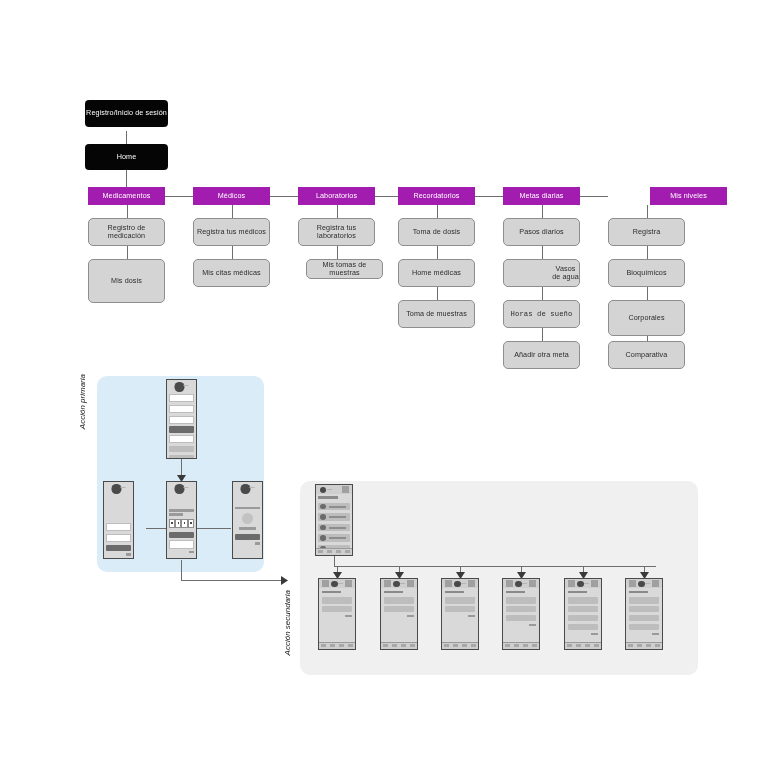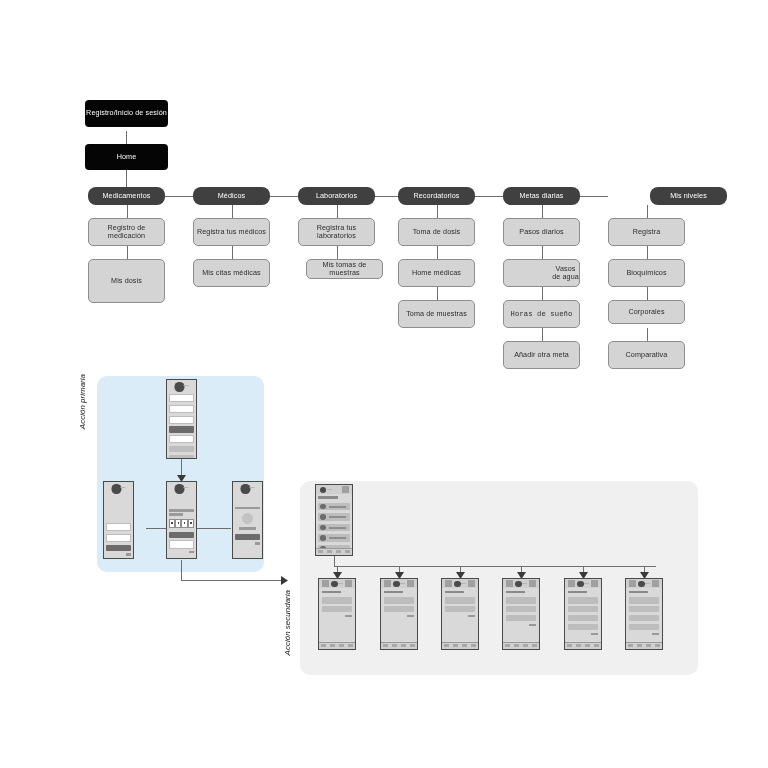--- a/index.html
+++ b/index.html
@@ -6,21 +6,21 @@
   body{width:768px;height:768px;position:relative;overflow:hidden;
        font-family:"Liberation Sans","DejaVu Sans",sans-serif;}
 
   #canvas{position:absolute;left:0;top:0;width:768px;height:768px;}
 
   
   .node{position:absolute;box-sizing:border-box;display:flex;align-items:center;
         justify-content:center;text-align:center;line-height:1.15;
         font-size:7.2px;letter-spacing:.1px;z-index:3;}
   .node.black{background:#050505;color:#ffffff;border-radius:4px;}
-  .node.blue{background:#404040;color:#ffffff;border-radius:8px;}
+  .node.blue{background:#a21caf;color:#ffffff;border-radius:0;}
   .node.grey{background:#d4d4d4;color:#2b2b2b;border:1px solid #8e8e8e;border-radius:5px;}
 
   
   .ln{position:absolute;background:#6e6e6e;z-index:1;}
   .ln.v{width:1px;}
   .ln.h{height:1px;}
 
   
   .panel{position:absolute;z-index:0;}
   .panel.blue{background:#d9ecf7;border-radius:10px;}
@@ -173,21 +173,21 @@
       </div>
       <div class="ln v" style="left: 646.5px; top: 205px; height: 13px;"></div>
       <div class="node grey" style="left: 608px; top: 218px; width: 77px; height: 28px;">
         <span>Registra</span>
       </div>
       <div class="ln v" style="left: 646.5px; top: 246px; height: 13px;"></div>
       <div class="node grey" style="left: 608px; top: 259px; width: 77px; height: 28px;">
         <span>Bioquímicos</span>
       </div>
       <div class="ln v" style="left: 646.5px; top: 287px; height: 13px;"></div>
-      <div class="node grey" style="left: 608px; top: 300px; width: 77px; height: 24px; text-align: right;">
+      <div class="node grey" style="left: 608px; top: 300px; width: 77px; height: 36px; text-align: right;">
         <span>Corporales</span>
       </div>
       <div class="ln v" style="left: 646.5px; top: 328px; height: 13px;"></div>
       <div class="node grey" style="left: 608px; top: 341px; width: 77px; height: 28px;">
         <span>Comparativa</span>
       </div>
     </div>
 
   <div class="ln v" style="left:181px;top:459px;height:18px;"></div>
   <svg width="9" height="7" viewBox="0 0 9 7" style="position:absolute;left:177px;top:475px;z-index:3;">

